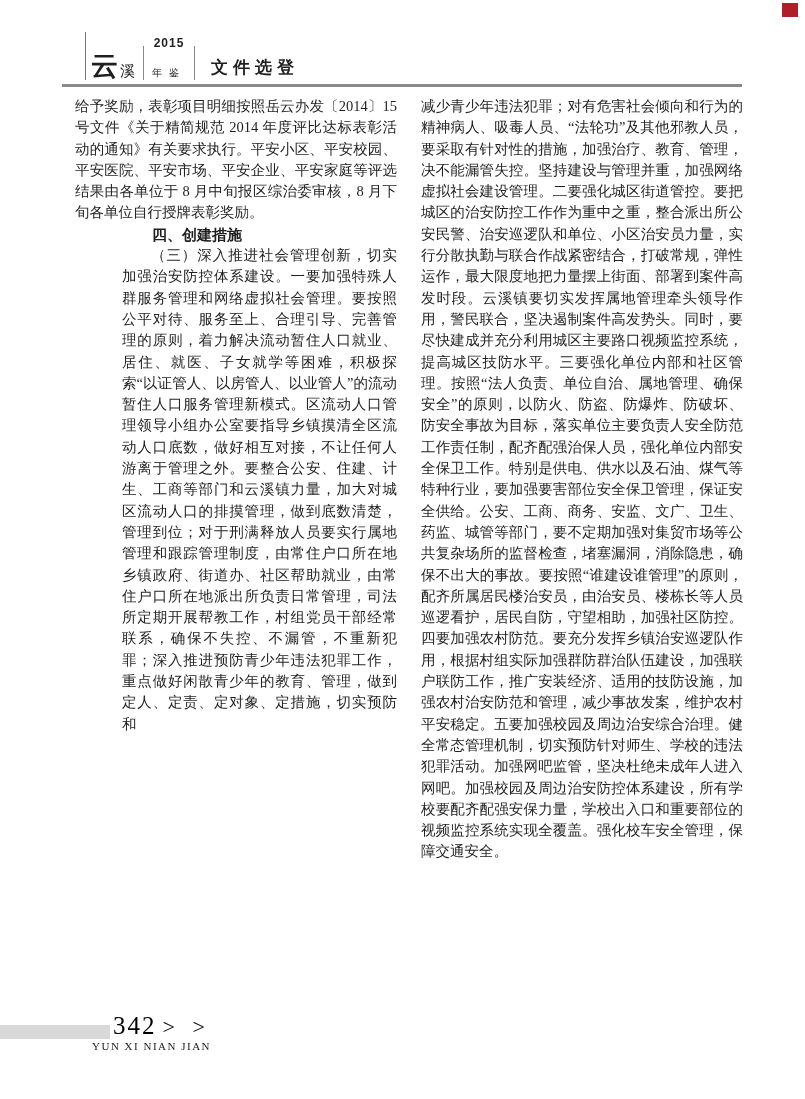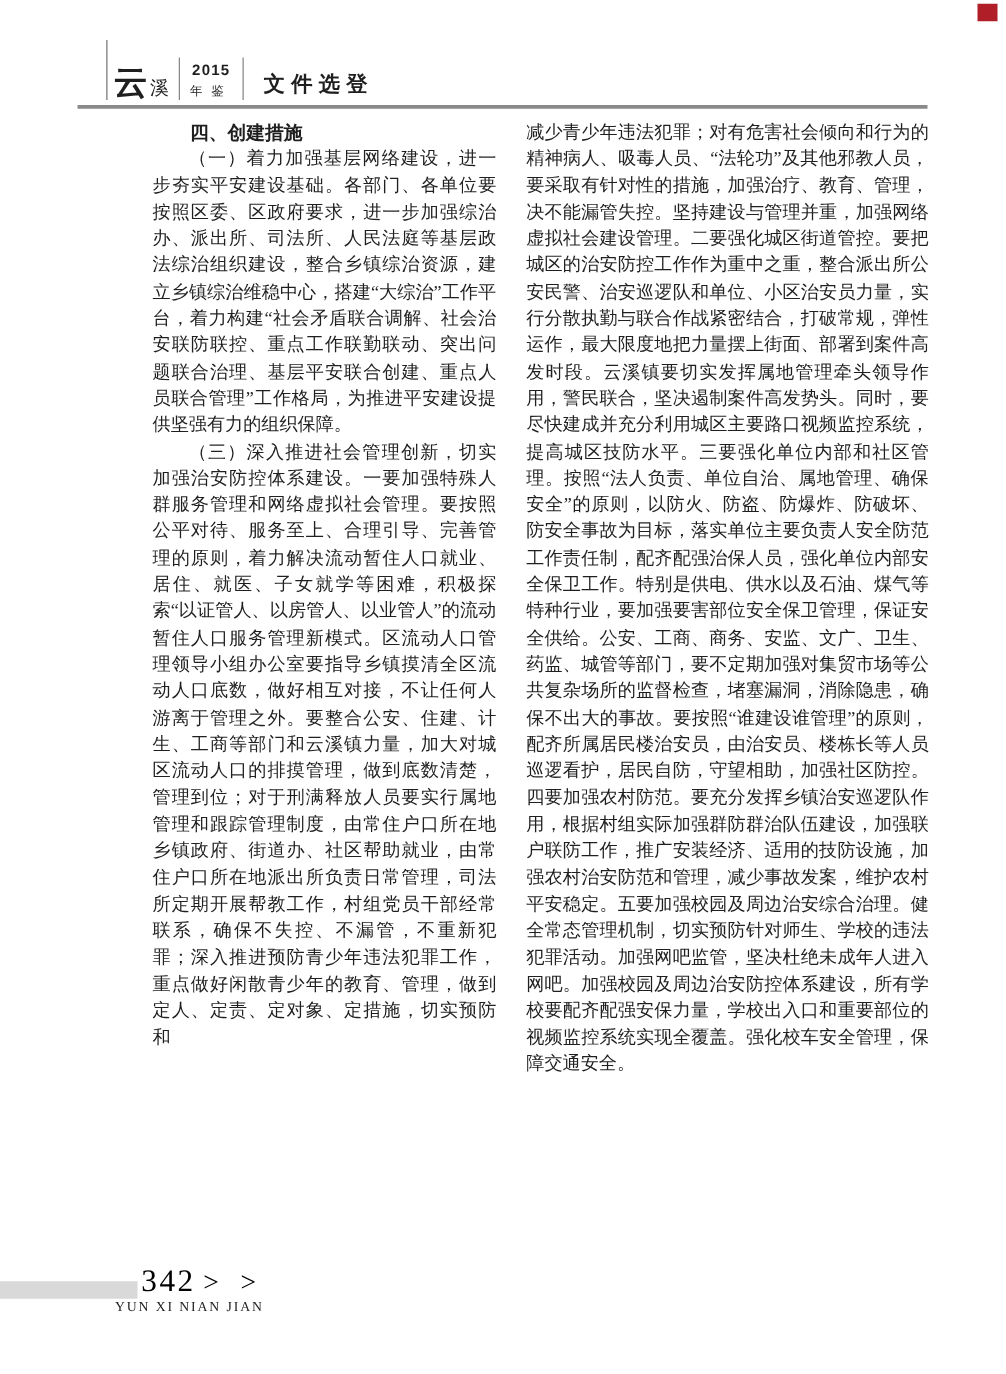--- a/index.html
+++ b/index.html
@@ -32,21 +32,21 @@
     font-family: "Liberation Sans", "DejaVu Sans", sans-serif;
     font-weight: 700; font-size: 27px; line-height: 1;
   }
   .brand-small { font-size: 15px; line-height: 1.2; margin-left: 2px; }
   .v-divider { width: 1px; height: 34px; background: #888; }
   .year-block {
     padding: 0 8px; text-align: center;
     font-family: "Liberation Sans", "DejaVu Sans", sans-serif;
   }
   .year { font-weight: 700; font-size: 12px; line-height: 1.1; letter-spacing: 1px; }
-  .year-label { font-size: 10px; letter-spacing: 7px; margin-top: 3px; white-space: nowrap; }
+  .year-label { font-size: 10px; letter-spacing: 7px; margin-top: 16px; white-space: nowrap; }
   .section-title {
     font-family: "Liberation Sans", "DejaVu Sans", sans-serif;
     font-weight: 700; font-size: 17px; letter-spacing: 5px;
     padding-left: 16px; padding-bottom: 1px; white-space: nowrap;
   }
   .header-rule {
     position: absolute; left: 62px; top: 84px;
     width: 680px; height: 3px; background: #8a8a8a;
   }
 
@@ -101,22 +101,22 @@
     <div class="year">2015</div>
     <div class="year-label">年鉴</div>
   </div>
   <div class="v-divider"></div>
   <div class="section-title">文件选登</div>
 </div>
 <div class="header-rule" style="background: rgb(138, 138, 138);"></div>
 
 <div class="columns">
   <div class="column">
+      <p class="para">给予奖励，表彰项目明细按照岳云办发〔2014〕15 号文件《关于精简规范 2014 年度评比达标表彰活动的通知》有关要求执行。平安小区、平安校园、平安医院、平安市场、平安企业、平安家庭等评选结果由各单位于 8 月中旬报区综治委审核，8 月下旬各单位自行授牌表彰奖励。</p>
       <p class="para heading indent">四、创建措施</p>
-      <p class="para indent">（一）着力加强基层网络建设，进一步夯实平安建设基础。各部门、各单位要按照区委、区政府要求，进一步加强综治办、派出所、司法所、人民法庭等基层政法综治组织建设，整合乡镇综治资源，建立乡镇综治维稳中心，搭建“大综治”工作平台，着力构建“社会矛盾联合调解、社会治安联防联控、重点工作联勤联动、突出问题联合治理、基层平安联合创建、重点人员联合管理”工作格局，为推进平安建设提供坚强有力的组织保障。</p>
       <p class="para indent">（三）深入推进社会管理创新，切实加强治安防控体系建设。一要加强特殊人群服务管理和网络虚拟社会管理。要按照公平对待、服务至上、合理引导、完善管理的原则，着力解决流动暂住人口就业、居住、就医、子女就学等困难，积极探索“以证管人、以房管人、以业管人”的流动暂住人口服务管理新模式。区流动人口管理领导小组办公室要指导乡镇摸清全区流动人口底数，做好相互对接，不让任何人游离于管理之外。要整合公安、住建、计生、工商等部门和云溪镇力量，加大对城区流动人口的排摸管理，做到底数清楚，管理到位；对于刑满释放人员要实行属地管理和跟踪管理制度，由常住户口所在地乡镇政府、街道办、社区帮助就业，由常住户口所在地派出所负责日常管理，司法所定期开展帮教工作，村组党员干部经常联系，确保不失控、不漏管，不重新犯罪；深入推进预防青少年违法犯罪工作，重点做好闲散青少年的教育、管理，做到定人、定责、定对象、定措施，切实预防和</p>
     </div>
   <div class="column">
       <p class="para">减少青少年违法犯罪；对有危害社会倾向和行为的精神病人、吸毒人员、“法轮功”及其他邪教人员，要采取有针对性的措施，加强治疗、教育、管理，决不能漏管失控。坚持建设与管理并重，加强网络虚拟社会建设管理。二要强化城区街道管控。要把城区的治安防控工作作为重中之重，整合派出所公安民警、治安巡逻队和单位、小区治安员力量，实行分散执勤与联合作战紧密结合，打破常规，弹性运作，最大限度地把力量摆上街面、部署到案件高发时段。云溪镇要切实发挥属地管理牵头领导作用，警民联合，坚决遏制案件高发势头。同时，要尽快建成并充分利用城区主要路口视频监控系统，提高城区技防水平。三要强化单位内部和社区管理。按照“法人负责、单位自治、属地管理、确保安全”的原则，以防火、防盗、防爆炸、防破坏、防安全事故为目标，落实单位主要负责人安全防范工作责任制，配齐配强治保人员，强化单位内部安全保卫工作。特别是供电、供水以及石油、煤气等特种行业，要加强要害部位安全保卫管理，保证安全供给。公安、工商、商务、安监、文广、卫生、药监、城管等部门，要不定期加强对集贸市场等公共复杂场所的监督检查，堵塞漏洞，消除隐患，确保不出大的事故。要按照“谁建设谁管理”的原则，配齐所属居民楼治安员，由治安员、楼栋长等人员巡逻看护，居民自防，守望相助，加强社区防控。四要加强农村防范。要充分发挥乡镇治安巡逻队作用，根据村组实际加强群防群治队伍建设，加强联户联防工作，推广安装经济、适用的技防设施，加强农村治安防范和管理，减少事故发案，维护农村平安稳定。五要加强校园及周边治安综合治理。健全常态管理机制，切实预防针对师生、学校的违法犯罪活动。加强网吧监管，坚决杜绝未成年人进入网吧。加强校园及周边治安防控体系建设，所有学校要配齐配强安保力量，学校出入口和重要部位的视频监控系统实现全覆盖。强化校车安全管理，保障交通安全。</p>
     </div>
 </div>
 
 <div class="footer-bar" style="background: rgb(217, 217, 217);"></div>
 <div class="footer-pageline">
   <span>342</span><span class="arrows">&gt; &gt;</span>

